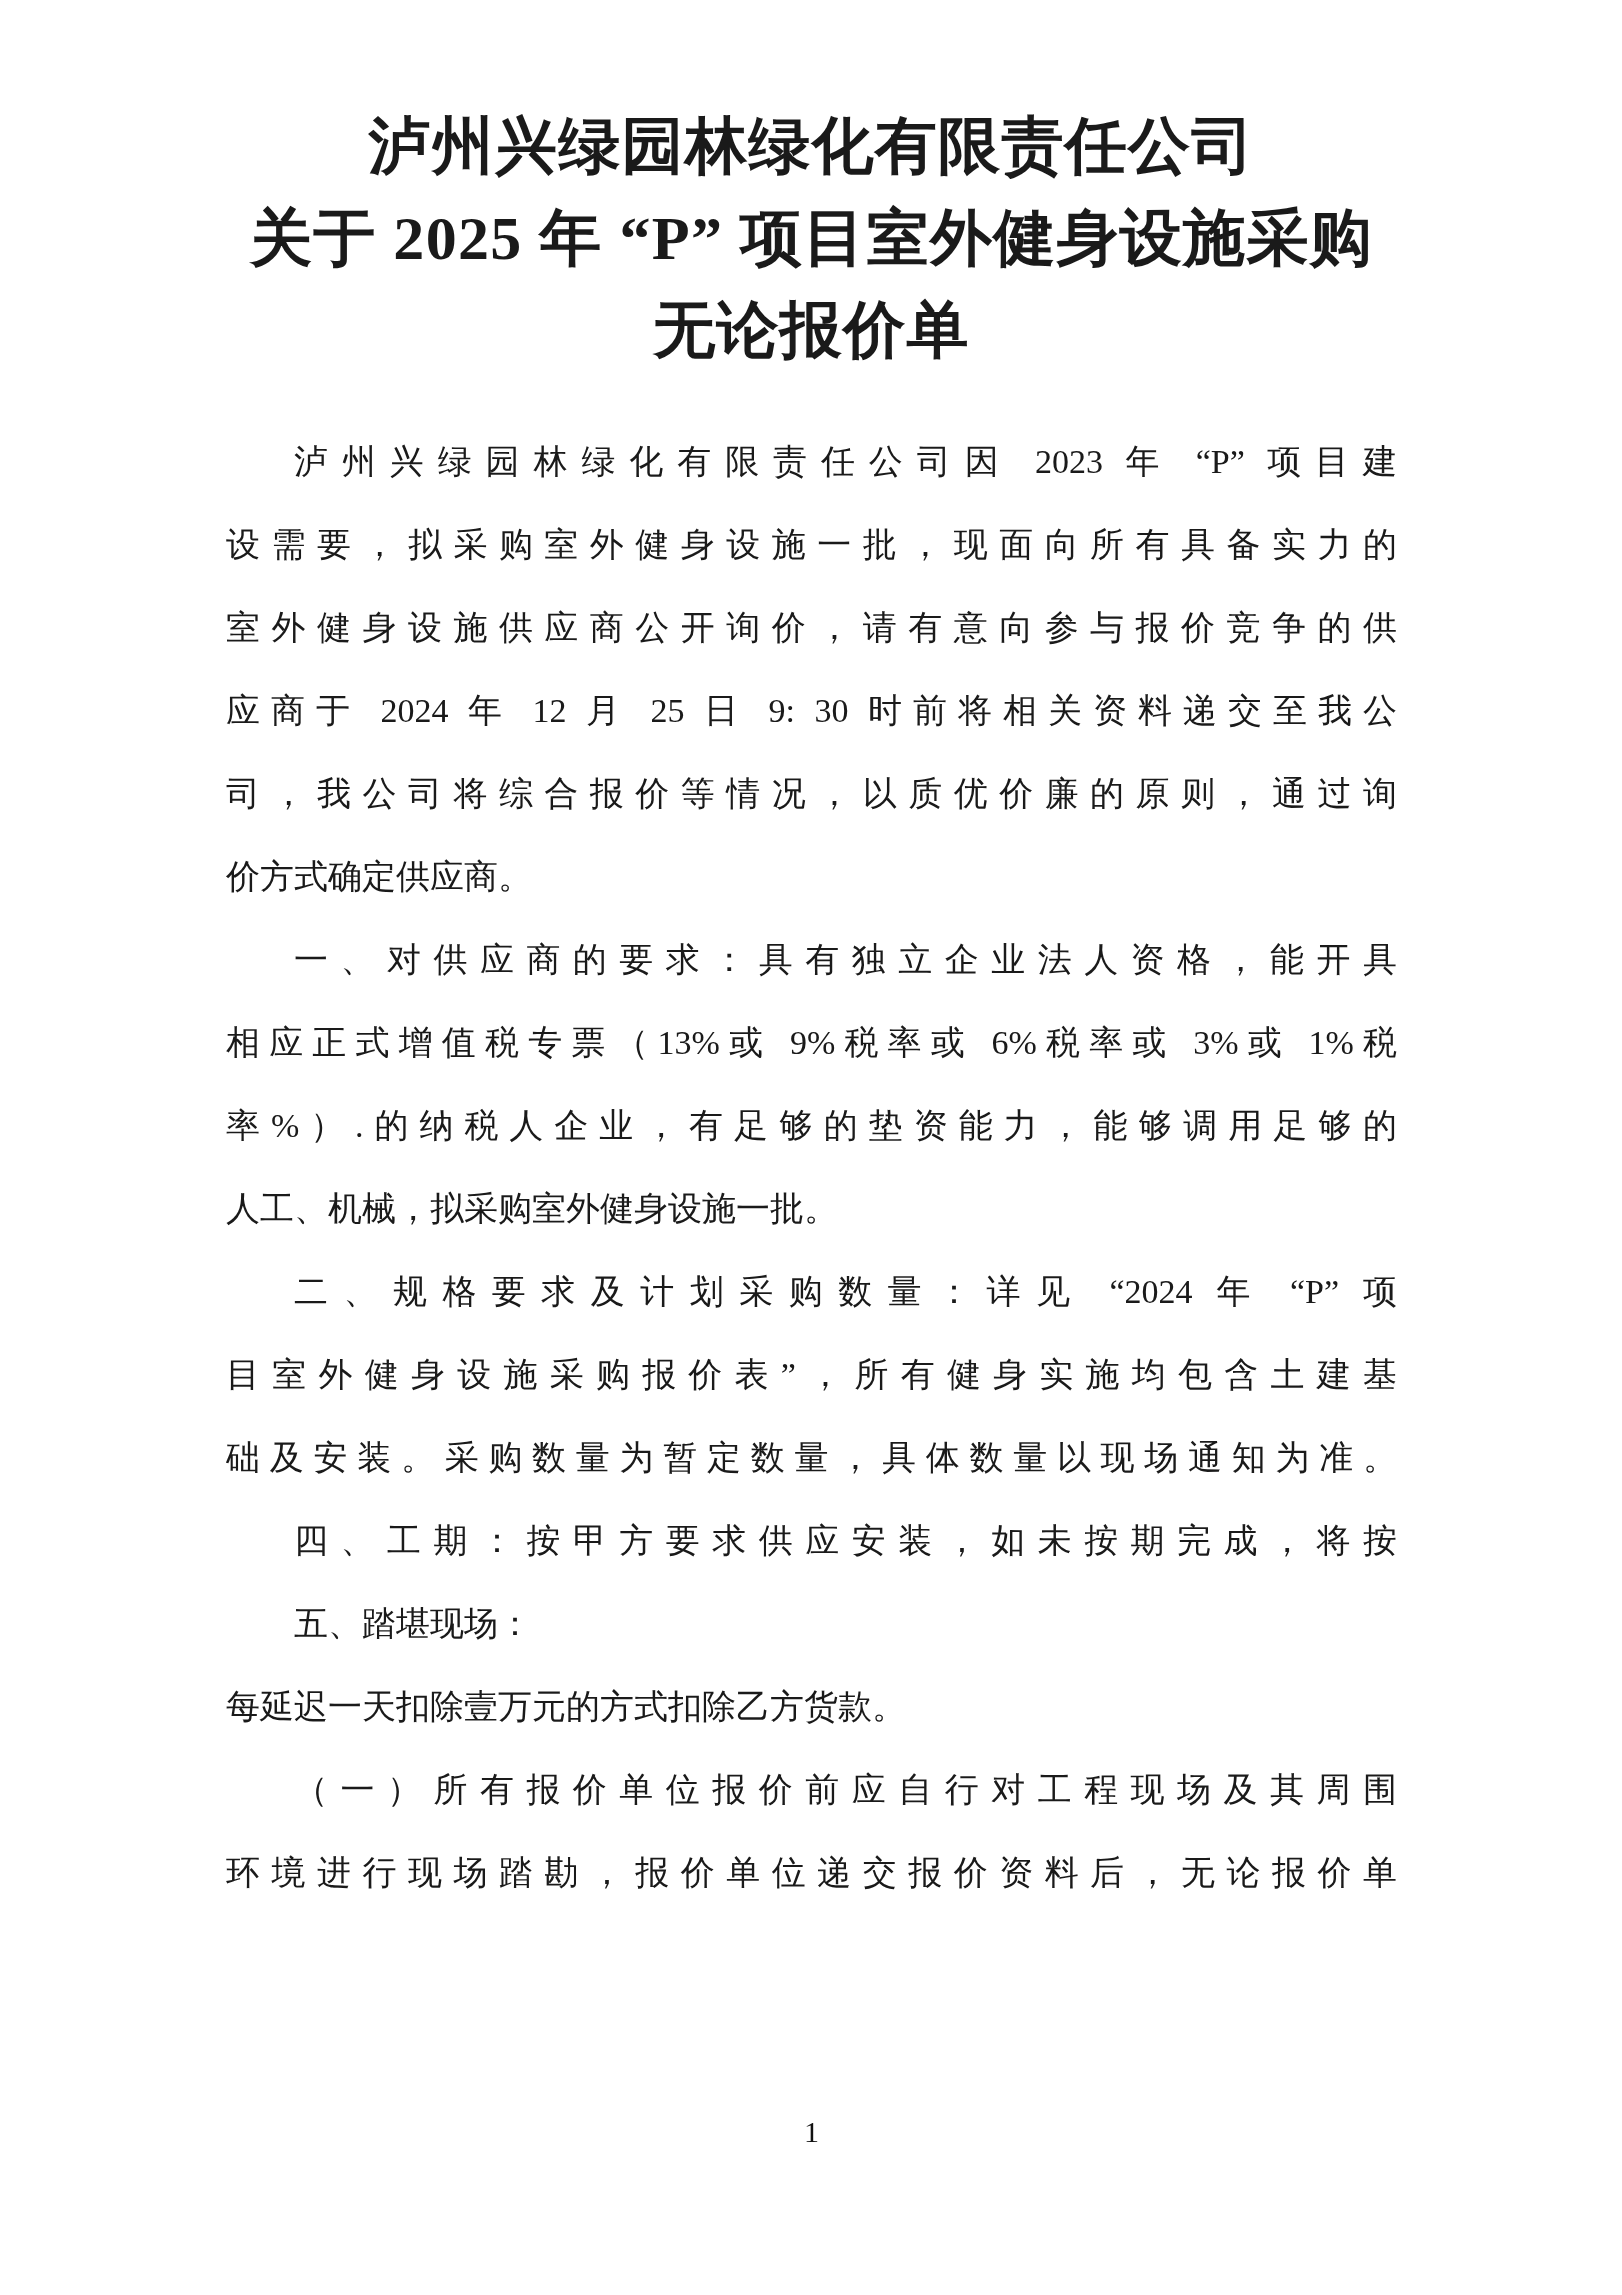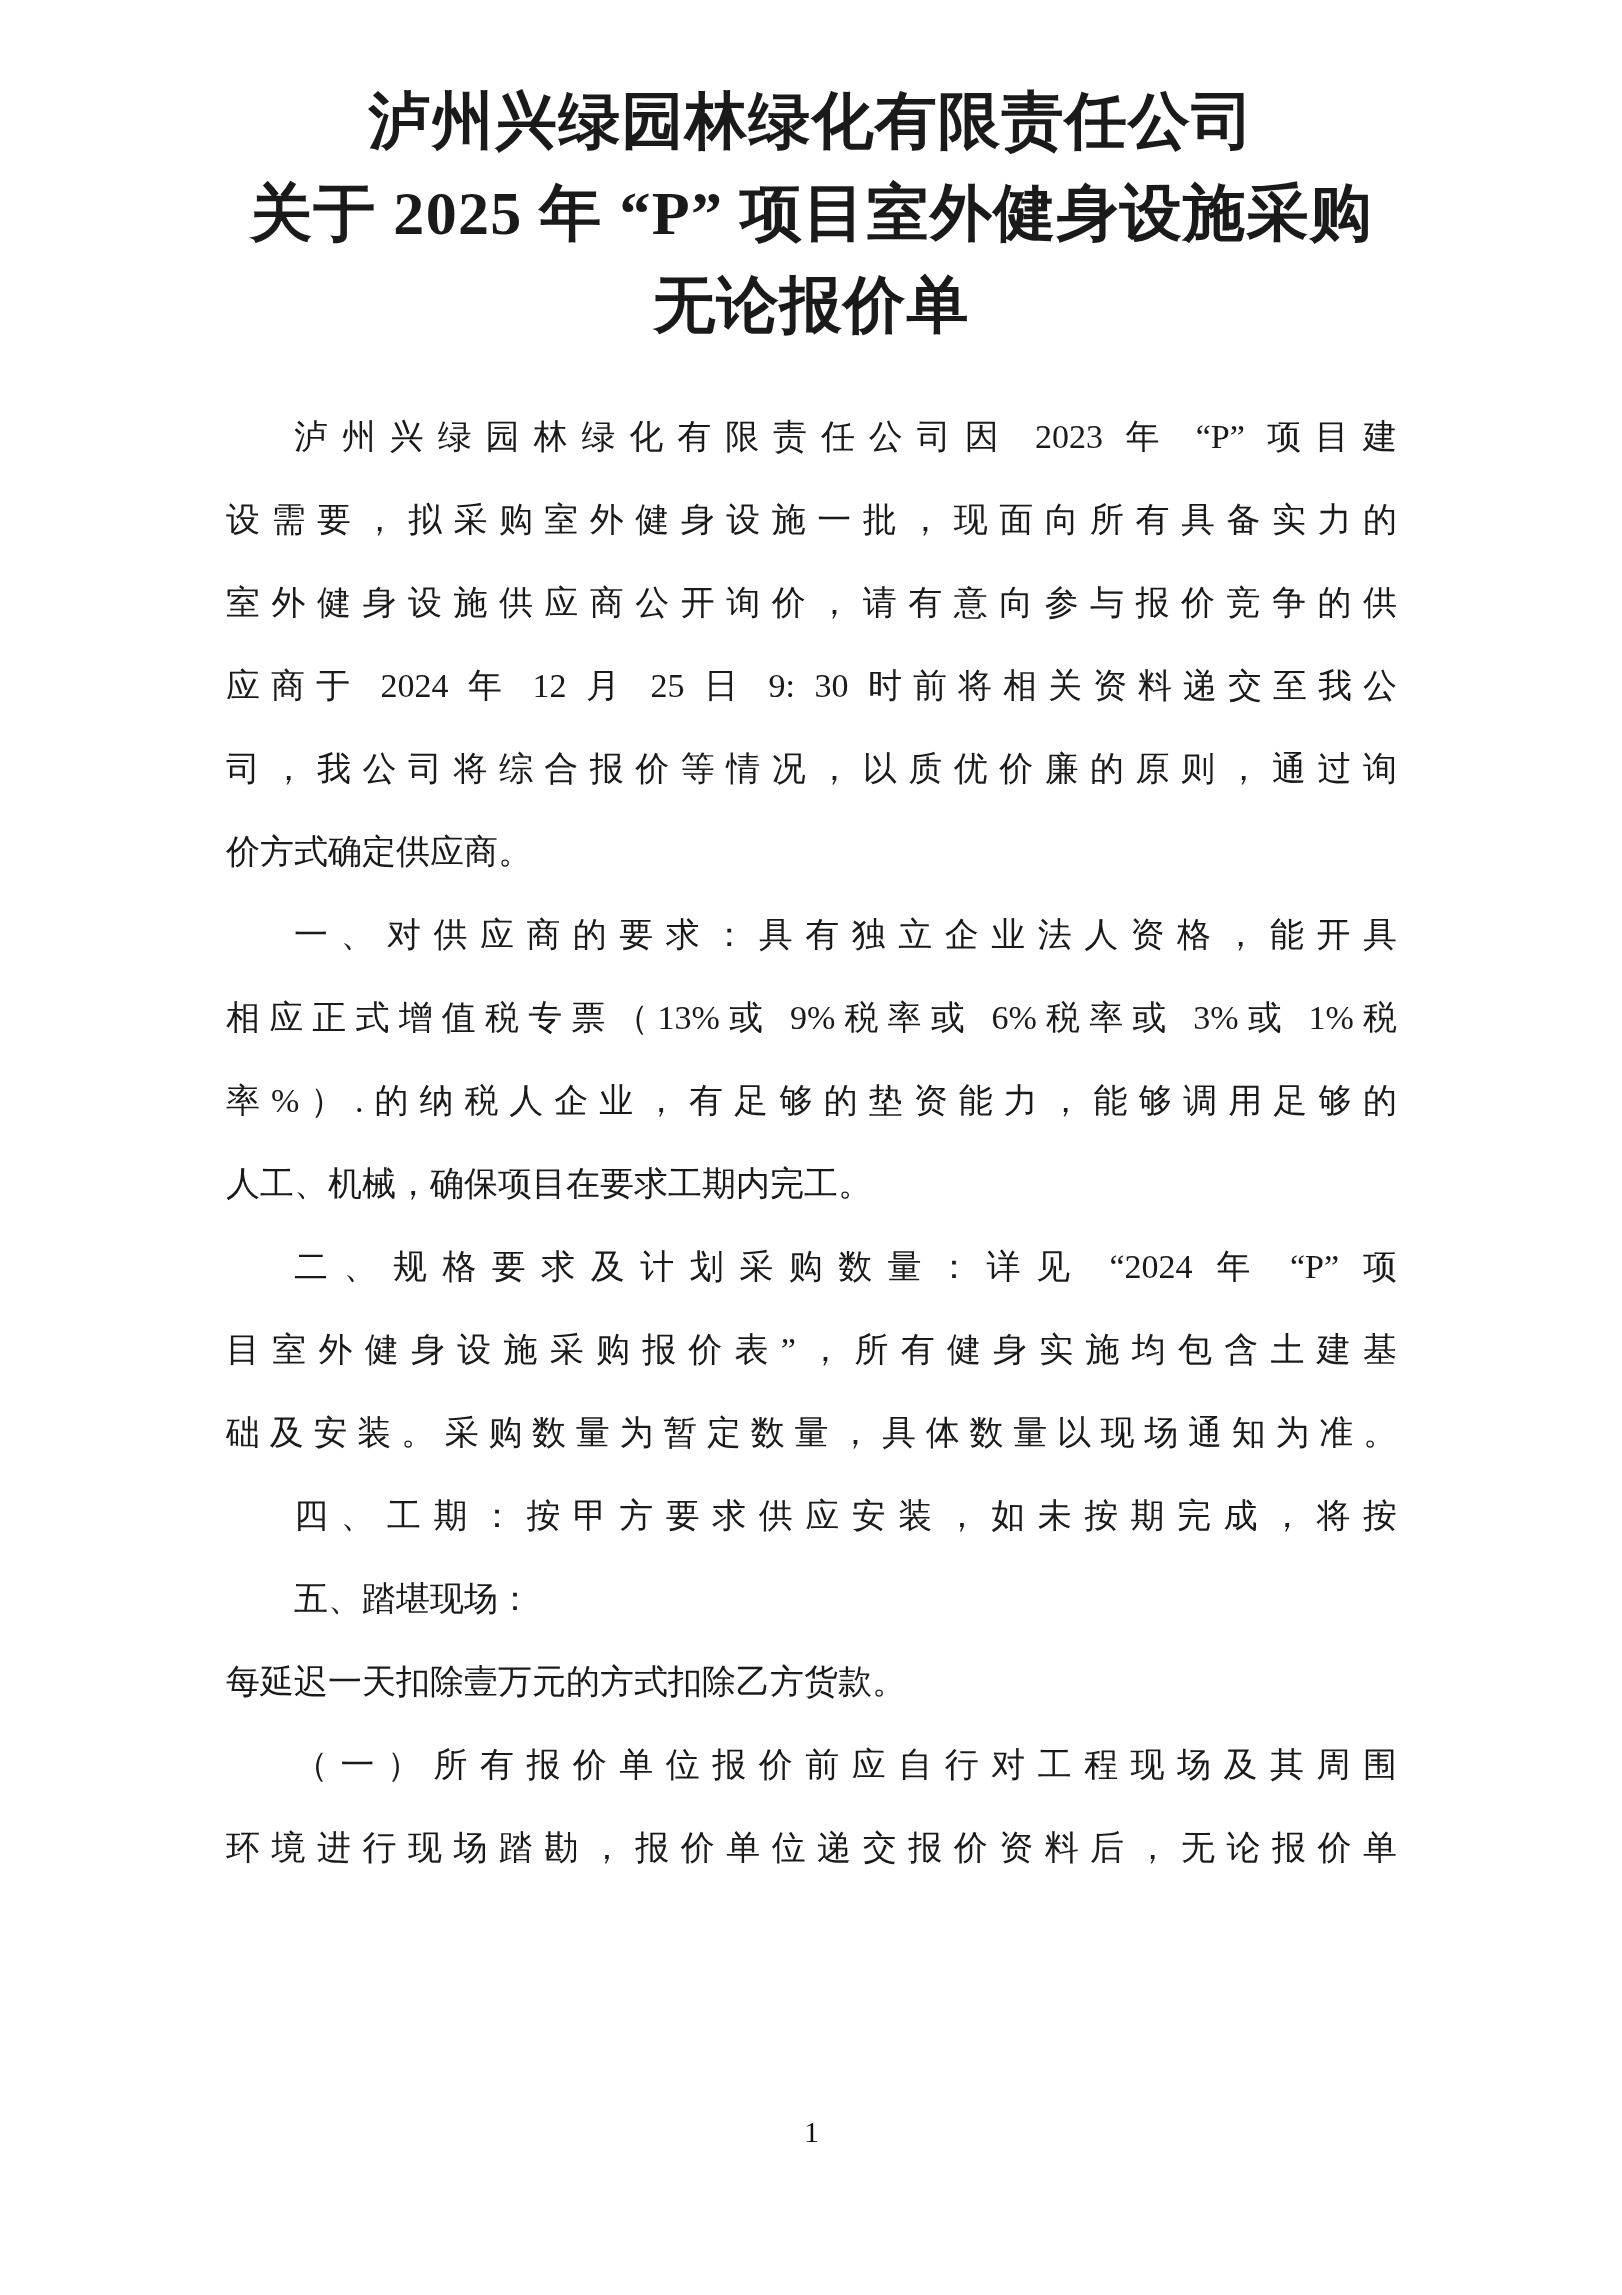--- a/index.html
+++ b/index.html
@@ -10,21 +10,21 @@
   .page {
     position: relative;
     width: 1623px;
     height: 2295px;
     background: #ffffff;
     color: #1a1a1a;
     font-family: "Liberation Serif", "DejaVu Serif", serif;
     overflow: hidden;
   }
   .title-block {
-    padding-top: 75px;
+    padding-top: 100px;
     text-align: center;
     font-weight: bold;
     font-size: 62px;
     line-height: 92px;
     letter-spacing: 1.3px;
   }
   .title-line { white-space: nowrap; }
   .body-block {
     margin-top: 44px;
     padding: 0 226px;
@@ -65,21 +65,21 @@
     <div class="line fill indent"><span>泸州兴绿园林绿化有限责任公司因 2023 年 “P” 项目建</span></div>
     <div class="line fill"><span>设需要，拟采购室外健身设施一批，现面向所有具备实力的</span></div>
     <div class="line fill"><span>室外健身设施供应商公开询价，请有意向参与报价竞争的供</span></div>
     <div class="line fill"><span>应商于 2024 年 12 月 25 日 9: 30 时前将相关资料递交至我公</span></div>
     <div class="line fill"><span>司，我公司将综合报价等情况，以质优价廉的原则，通过询</span></div>
     <div class="line"><span>价方式确定供应商。</span></div>
 
     <div class="line fill indent"><span class="b">一、对供应商的要求：</span><span>具有独立企业法人资格，能开具</span></div>
     <div class="line fill"><span>相应正式增值税专票（13%或 9%税率或 6%税率或 3%或 1%税</span></div>
     <div class="line fill"><span>率%）.的纳税人企业，有足够的垫资能力，能够调用足够的</span></div>
-    <div class="line"><span>人工、机械，确保项目在要求工期内完工。</span></div>
+    <div class="line"><span>人工、机械，拟采购室外健身设施一批。</span></div>
 
     <div class="line fill indent"><span class="b">二、规格要求及计划采购数量：</span><span>详见 “2024 年 “P” 项</span></div>
     <div class="line fill"><span>目室外健身设施采购报价表”，</span><span class="b">所有健身实施均包含土建基</span></div>
     <div class="line fill"><span class="b">础及安装。</span><span>采购数量为暂定数量，具体数量以现场通知为准。</span></div>
 
 
     <div class="line fill indent"><span class="b">四、工期：</span><span>按甲方要求供应安装，如未按期完成，将按</span></div>
     <div class="line indent"><span class="b">五、踏堪现场：</span></div>
 
     <div class="line"><span>每延迟一天扣除壹万元的方式扣除乙方货款。</span></div>

